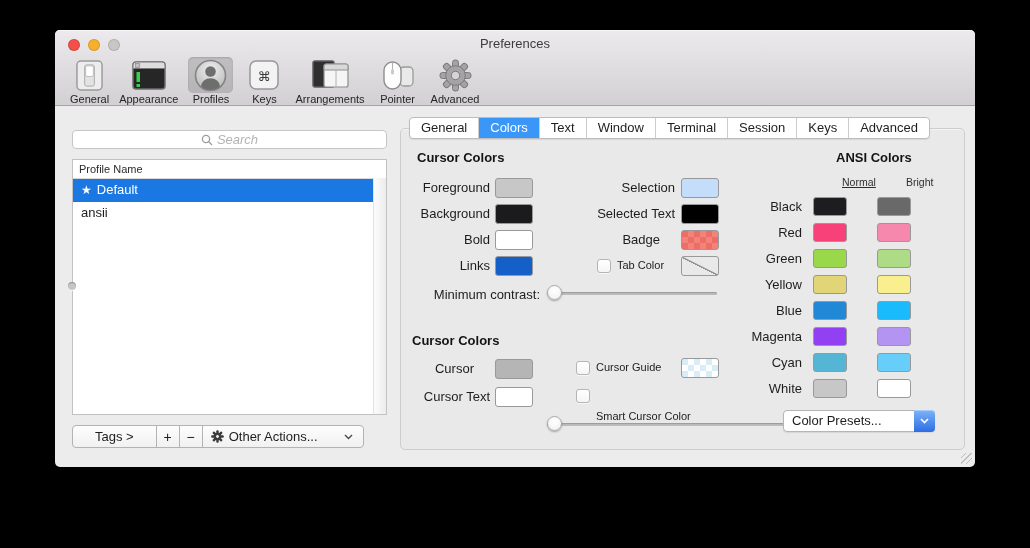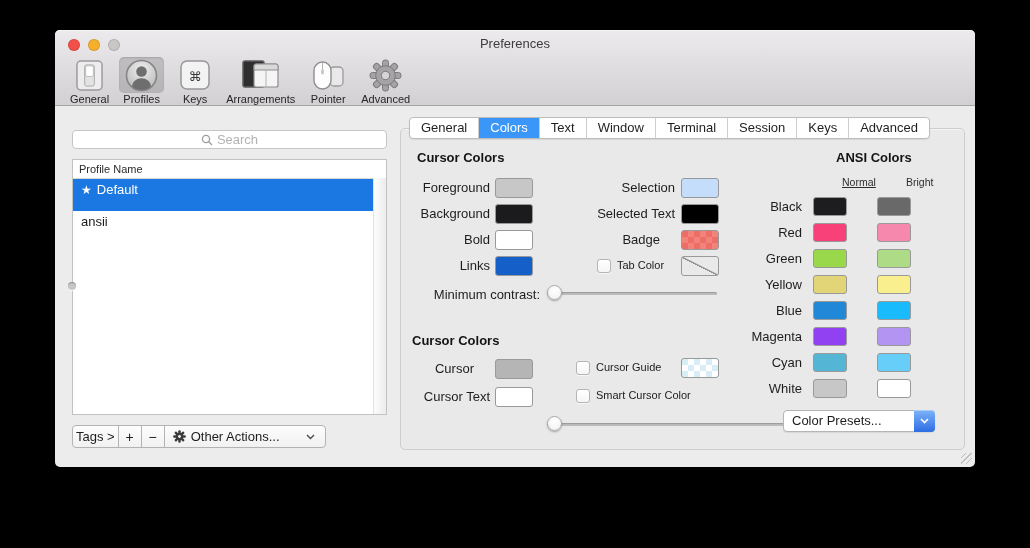--- a/index.html
+++ b/index.html
@@ -25,42 +25,42 @@
   .traffic span{width:12px;height:12px;border-radius:50%;box-shadow:inset 0 0 0 1px rgba(0,0,0,.12);}
   .toolbar{position:absolute;left:10px;top:26px;height:52px;display:flex;align-items:flex-start;}
   .tb-item{display:flex;flex-direction:column;align-items:center;padding:1px 5px;}
   .tb-icon{height:36px;display:flex;align-items:center;justify-content:center;padding:0 6px;border-radius:5px;}
   .tb-item.selected .tb-icon{background:rgba(0,0,0,.15);box-shadow:inset 0 1px 2px rgba(0,0,0,.15);}
   .tb-label{font-size:11px;color:#262626;margin-top:0px;white-space:nowrap;}
   
   .searchfield{
     position:absolute;left:17px;top:100px;width:315px;height:19px;background:#fff;
     border:1px solid #c6c6c6;border-radius:4px;box-sizing:border-box;
-    display:flex;align-items:center;justify-content:center;gap:4px;color:#b3b3b3;font-size:13px;
+    display:flex;align-items:center;justify-content:center;gap:4px;color:#b3b3b3;font-size:13px;font-style:italic;
   }
   .plist{
     position:absolute;left:17px;top:129px;width:315px;height:256px;background:#fff;
     border:1px solid #c2c2c2;box-sizing:border-box;overflow:hidden;
   }
   .plist-header{height:18px;line-height:18px;font-size:11px;color:#2b2b2b;padding-left:6px;
     border-bottom:1px solid #d8d8d8;background:#fff;}
   .plist-scroll{position:absolute;top:18px;right:0;bottom:0;width:12px;
     border-left:1px solid #e2e2e2;background:linear-gradient(to right,#fcfcfc,#ececec);}
-  .prow{height:32px;line-height:21px;font-size:13px;padding-left:8px;color:#1c1c1c;
+  .prow{height:23px;line-height:21px;font-size:13px;padding-left:8px;color:#1c1c1c;
     width:calc(100% - 13px);box-sizing:border-box;white-space:nowrap;}
   .prow.selected{background:#1b78e2;color:#fff;}
   .prow .star{margin-right:5px;font-size:12px;}
   .btnrow{position:absolute;left:17px;top:395px;height:23px;display:flex;}
   .btn{
     height:23px;box-sizing:border-box;border:1px solid #b3b3b3;background:linear-gradient(#fdfdfd,#f1f1f1);
     font-size:13px;color:#1e1e1e;display:flex;align-items:center;justify-content:center;margin-left:-1px;
   }
   .btn.first{border-radius:4px 0 0 4px;margin-left:0;}
   .btn.last{border-radius:0 4px 4px 0;}
-  .btn.tags{padding:0 3px;}
+  .btn.tags{padding:0 22px;}
   .btn.sq{width:24px;font-size:14px;}
   .btn.actions{padding:0 10px 0 8px;gap:5px;}
   .btn.actions .spacer{width:16px;}
   .dimple{position:absolute;left:13px;top:252px;width:8px;height:8px;border-radius:50%;
     background:#c7c5c5;box-shadow:inset 0 1px 1px rgba(0,0,0,.28), 0 1px 0 rgba(255,255,255,.85);}
   
   .tabbox{position:absolute;left:345px;top:98px;width:565px;height:322px;background:#e9e9e9;
     border:1px solid #cdcdcd;border-radius:5px;box-sizing:border-box;
     box-shadow:inset 0 1px 0 rgba(255,255,255,.5);}
   .tabbar{position:absolute;left:354px;top:87px;height:22px;display:flex;background:#fff;
@@ -118,20 +118,32 @@
       <div class="tb-item">
         <span class="tb-icon">
           <svg width="27" height="31" viewBox="0 0 28 32">
               <rect x="1" y="1" width="26" height="30" rx="4" fill="#ededed" stroke="#9a9a9a" stroke-width="1.5"></rect>
               <rect x="9" y="5" width="10" height="22" rx="2" fill="#e3e3e3" stroke="#a8a8a8"></rect>
               <rect x="10" y="6" width="8" height="11" rx="1.5" fill="#ffffff" stroke="#bbbbbb"></rect>
             </svg>
         </span>
         <span class="tb-label">General</span>
       </div>
+      <div class="tb-item">
+        <span class="tb-icon">
+          <svg width="34" height="29" viewBox="0 0 34 29">
+              <rect x="1" y="1" width="32" height="27" rx="3" fill="#262626" stroke="#6e6e6e" stroke-width="1.5"></rect>
+              <path d="M1 4 a3 3 0 0 1 3-3 h26 a3 3 0 0 1 3 3 v3.5 h-32 z" fill="#dedcde" stroke="#787878"></path>
+              <rect x="3.5" y="2.5" width="4" height="4" fill="#c2c0c2" stroke="#8a8a8a" stroke-width=".7"></rect>
+              <rect x="4.5" y="11" width="3.5" height="10" fill="#35d14a"></rect>
+              <rect x="4.5" y="23" width="3.5" height="3" fill="#35d14a"></rect>
+            </svg>
+        </span>
+        <span class="tb-label">Appearance</span>
+      </div>
       <div class="tb-item selected">
         <span class="tb-icon">
           <svg width="33" height="33" viewBox="0 0 33 33">
               <defs>
                 <radialGradient id="pg" cx="50%" cy="30%" r="80%">
                   <stop offset="0" stop-color="#efefef"></stop>
                   <stop offset="1" stop-color="#b3b3b3"></stop>
                 </radialGradient>
                 <clipPath id="pc">
                   <circle cx="16.5" cy="16.5" r="14.6"></circle>
@@ -285,21 +297,21 @@
   <div class="sec-title" style="left:357px;top:303px;">Cursor Colors</div>
   <div class="flabel" style="left:284px;width:135px;top:331px;">Cursor</div>
   <div class="swatch" style="left: 440px; top: 329px; background: rgb(181, 181, 181);"></div>
   <div class="flabel" style="left:300px;width:135px;top:359px;">Cursor Text</div>
   <div class="swatch" style="left: 440px; top: 357px; background: rgb(255, 255, 255);"></div>
 
   <div class="checkbox" style="left:521px;top:331px;"></div>
   <div class="llabel" style="left:541px;top:331px;">Cursor Guide</div>
   <div class="swatch" style="left: 626px; top: 328px; background: conic-gradient(rgb(255, 255, 255) 25%, rgb(217, 237, 248) 0deg, rgb(217, 237, 248) 50%, rgb(255, 255, 255) 0deg, rgb(255, 255, 255) 75%, rgb(217, 237, 248) 0deg) 0% 0% / 12px 12px;"></div>
   <div class="checkbox" style="left:521px;top:359px;"></div>
-  <div class="llabel" style="left:541px;top:359px;">Smart Cursor Color</div>
+  <div class="llabel" style="left:541px;top:380px;">Smart Cursor Color</div>
 
   <div class="slider" style="left:492px;top:386px;width:378px;">
     <span class="track"></span>
     <span class="knob"></span>
   </div>
 
   <div class="sec-title" style="left:781px;top:120px;">ANSI Colors</div>
   <div class="ansi-headers" style="left:787px;top:146px;text-decoration:underline;">Normal</div>
   <div class="ansi-headers" style="left:851px;top:146px;">Bright</div>
   <div class="ansi-grid">

